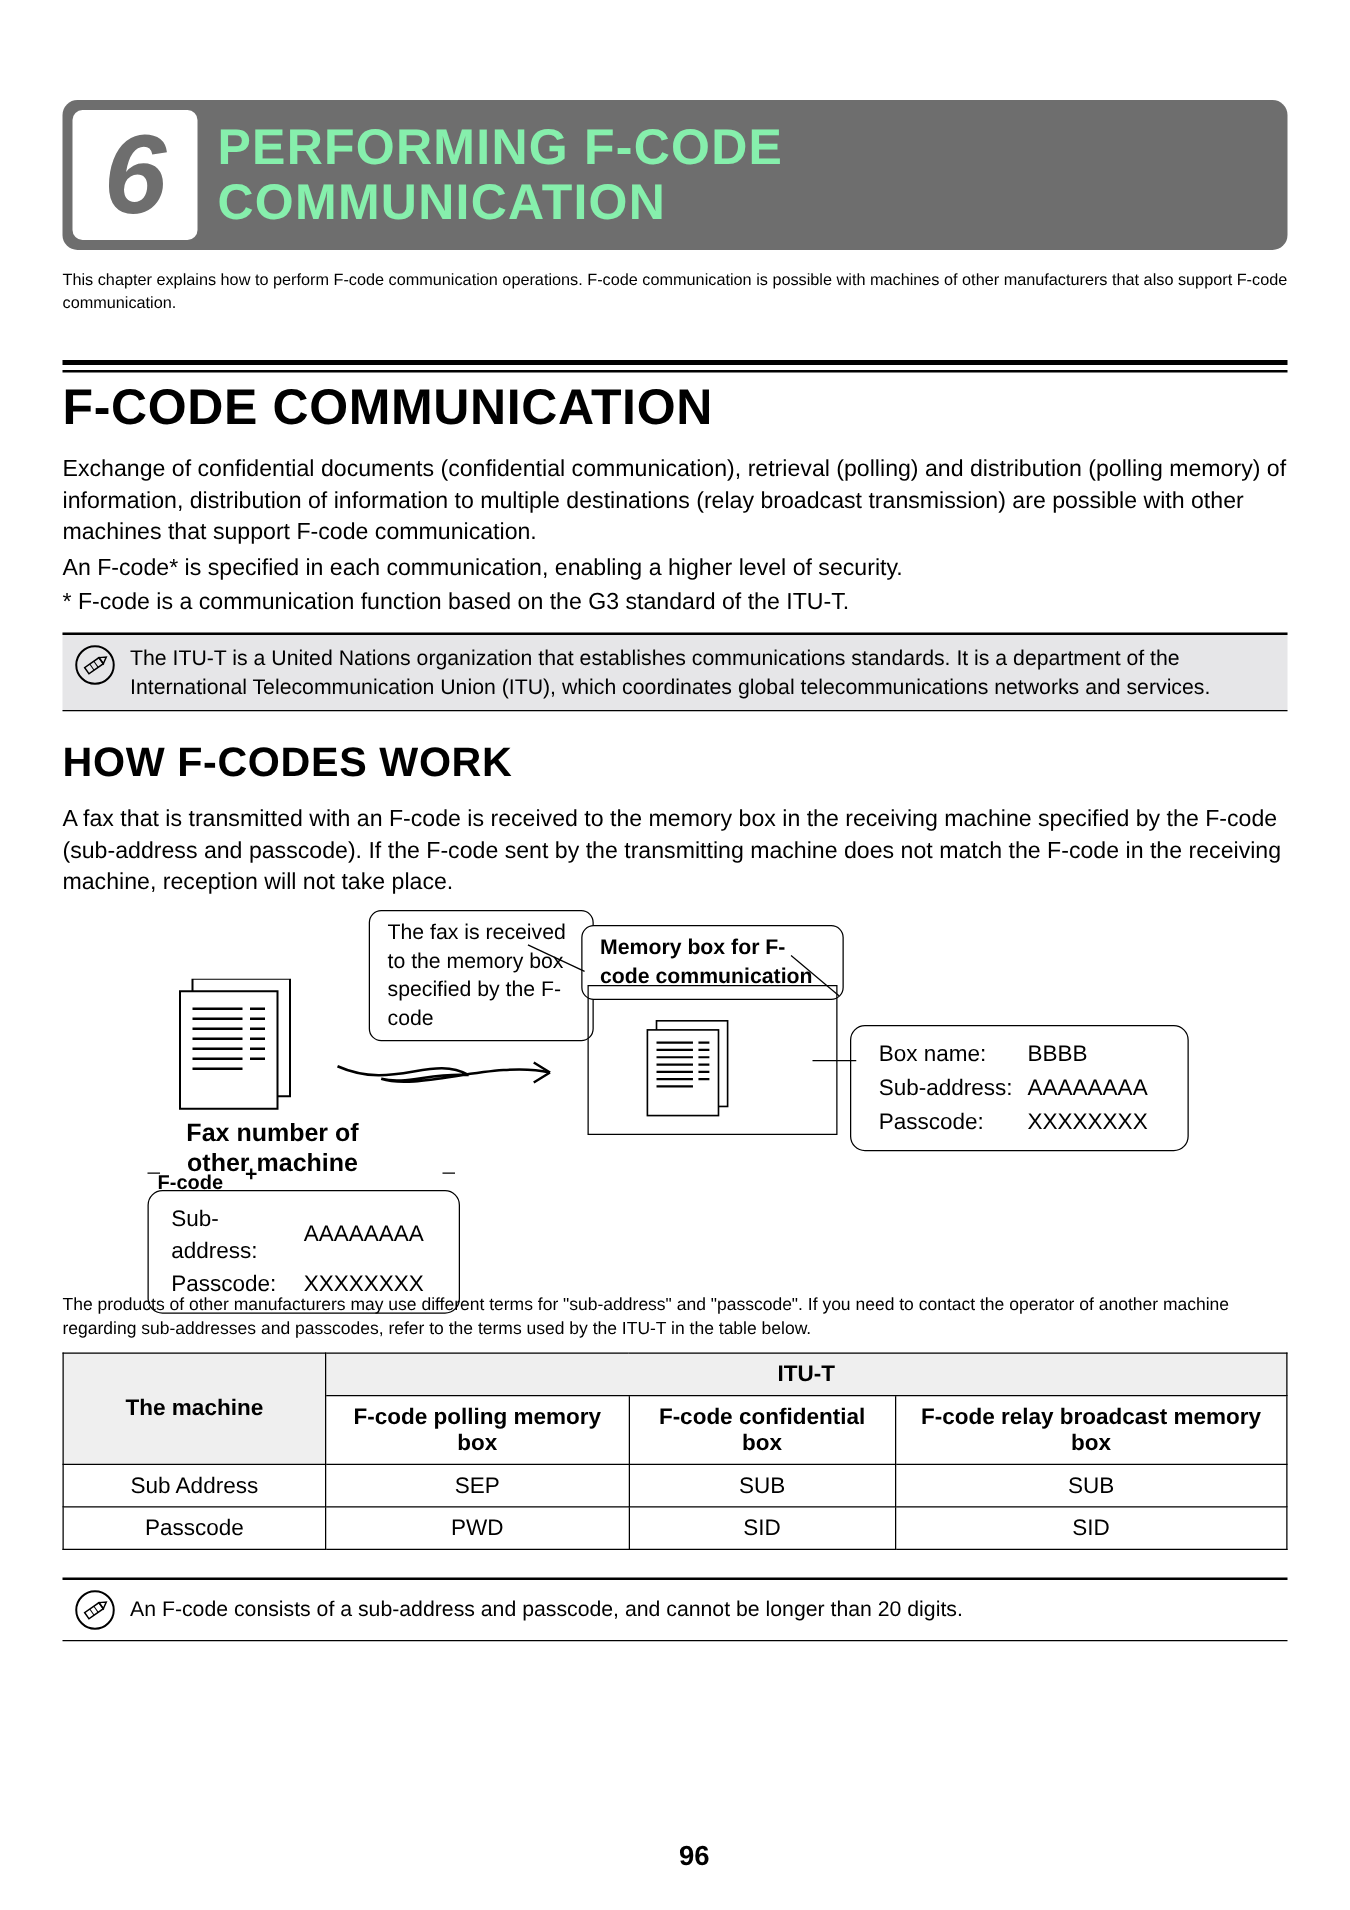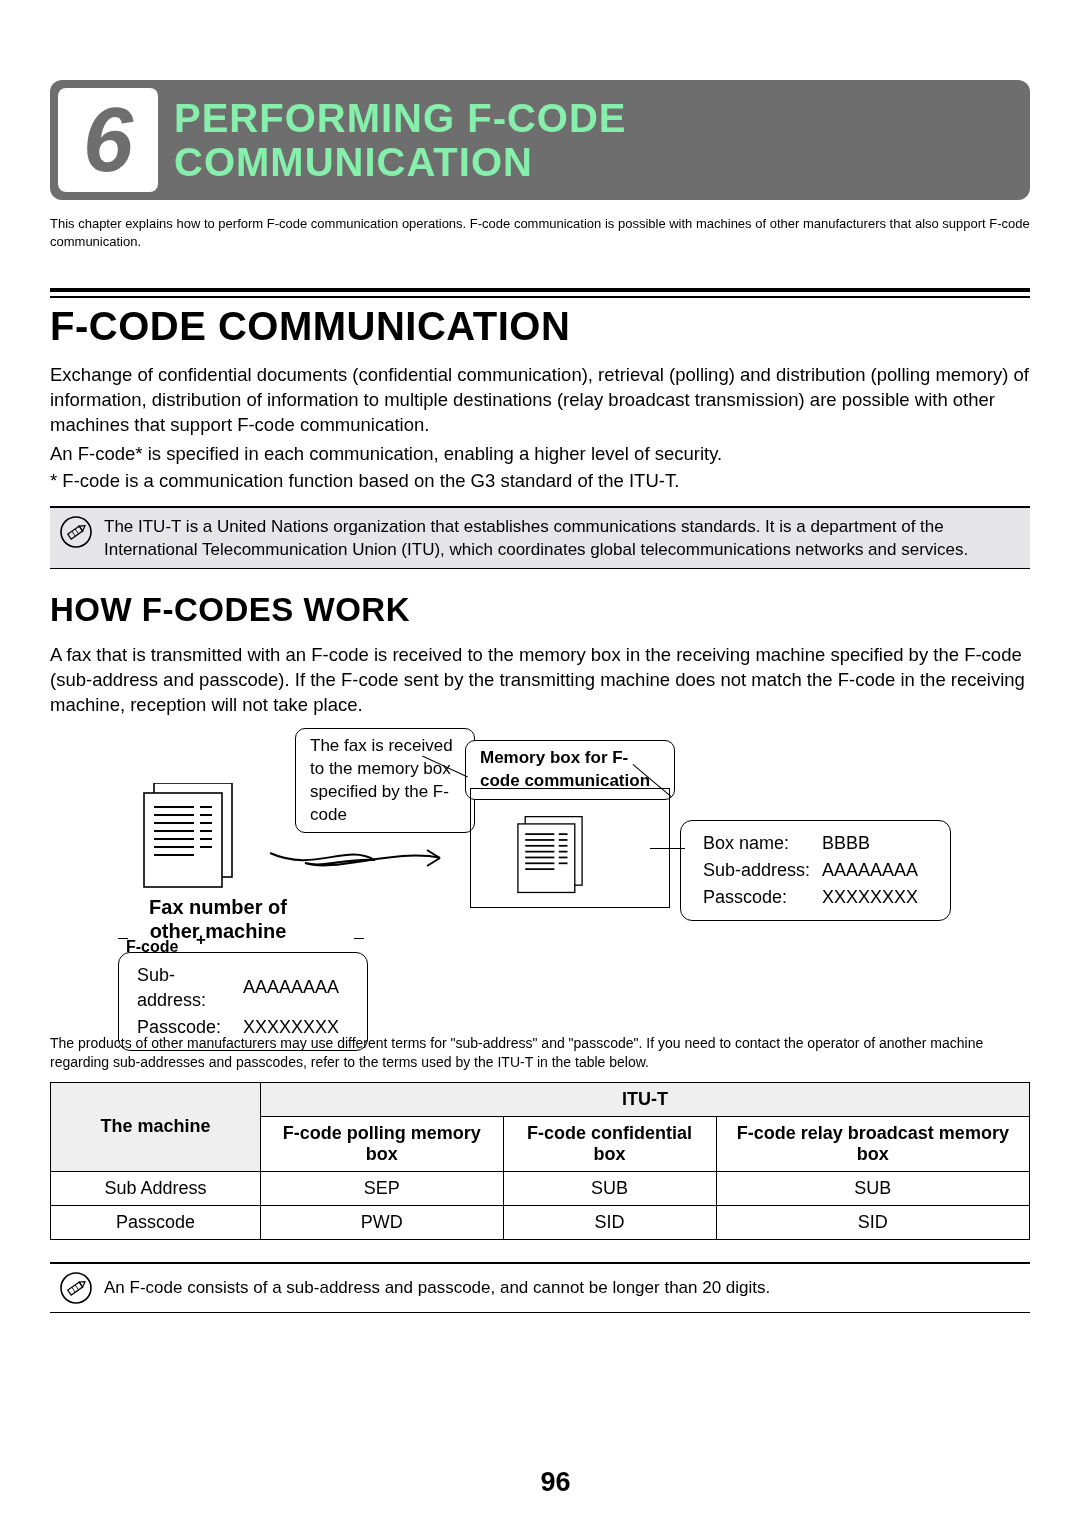--- a/index.html
+++ b/index.html
@@ -204,21 +204,21 @@
   .below-dia {
     font-size: 14px;
     line-height: 1.35;
     margin-top: 6px;
   }
   .page-num {
     position: absolute;
     bottom: 30px;
     left: 0; right: 0;
     text-align: center;
-    font-size: 27px;
+    font-size: 22px;
     font-weight: bold;
     padding-left: 31px;
   }
 </style>
 </head>
 <body>
 
 <div class="chapter-banner">
   <div class="chapter-num-box">
     <span class="chapter-num">6</span>

